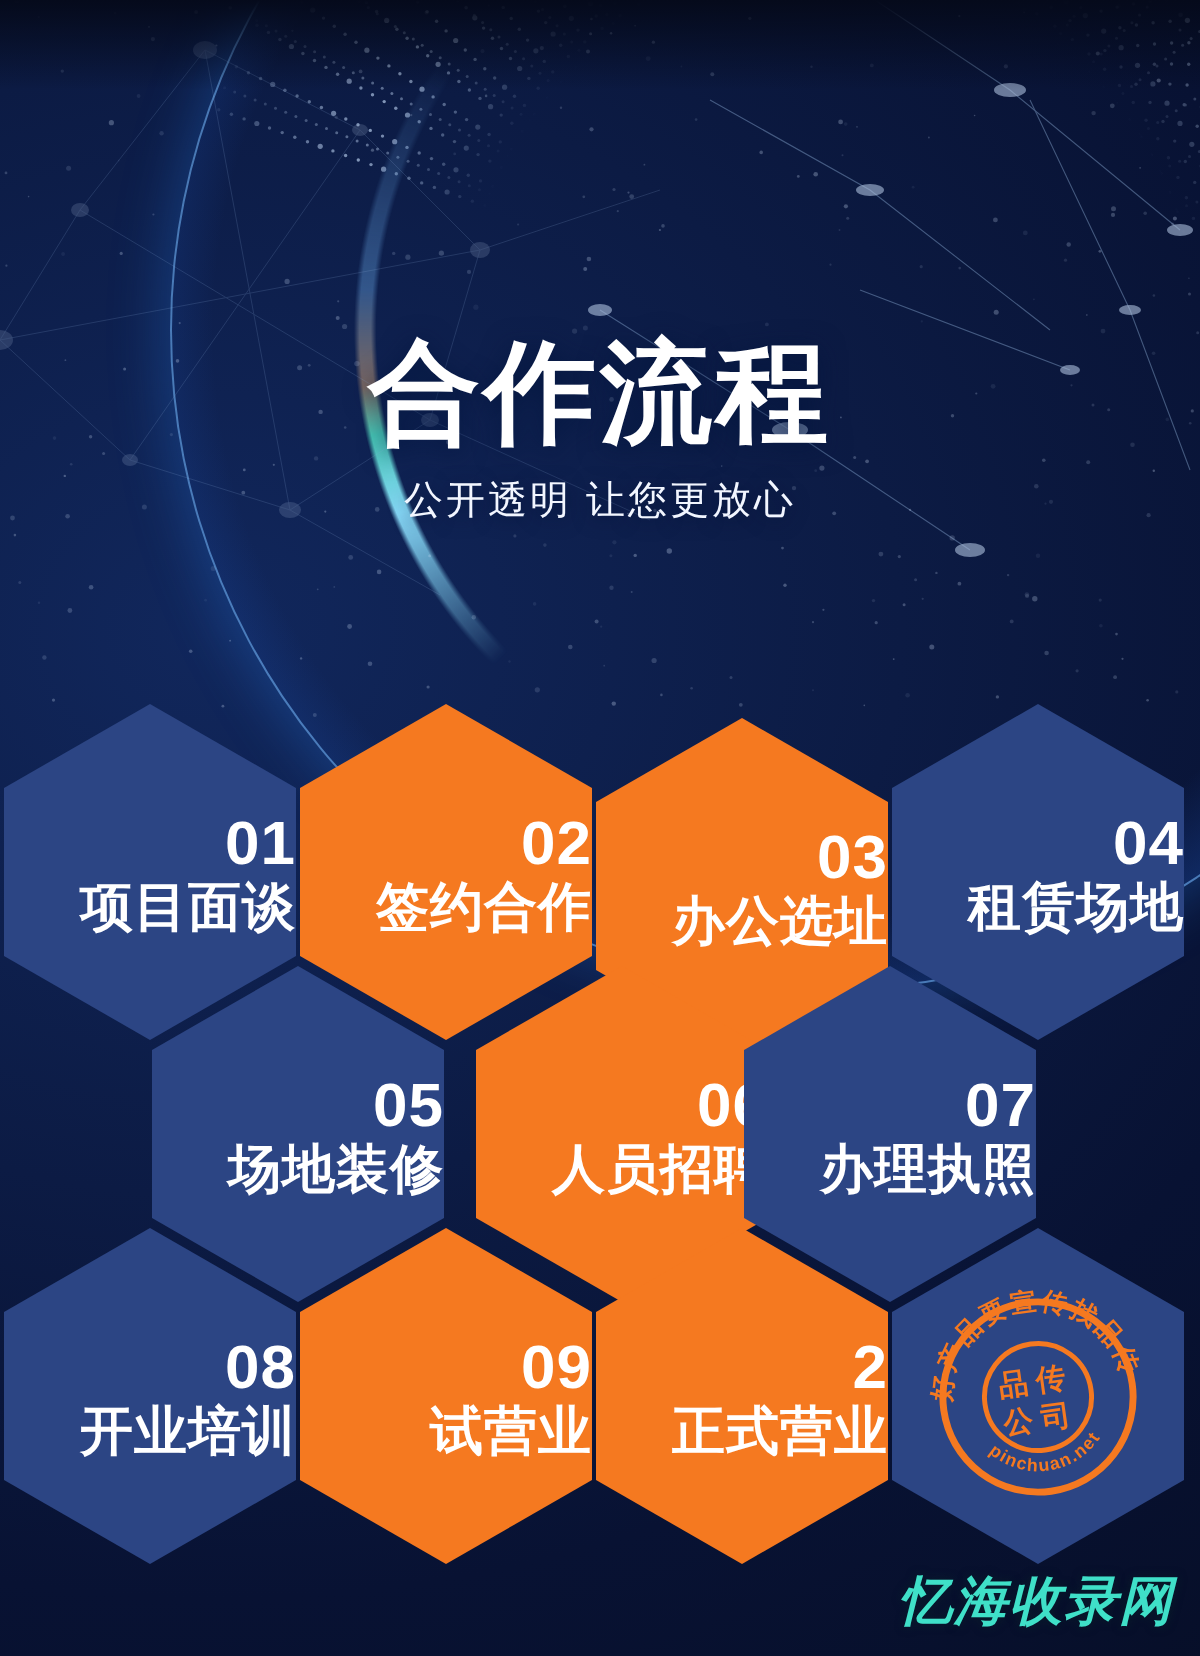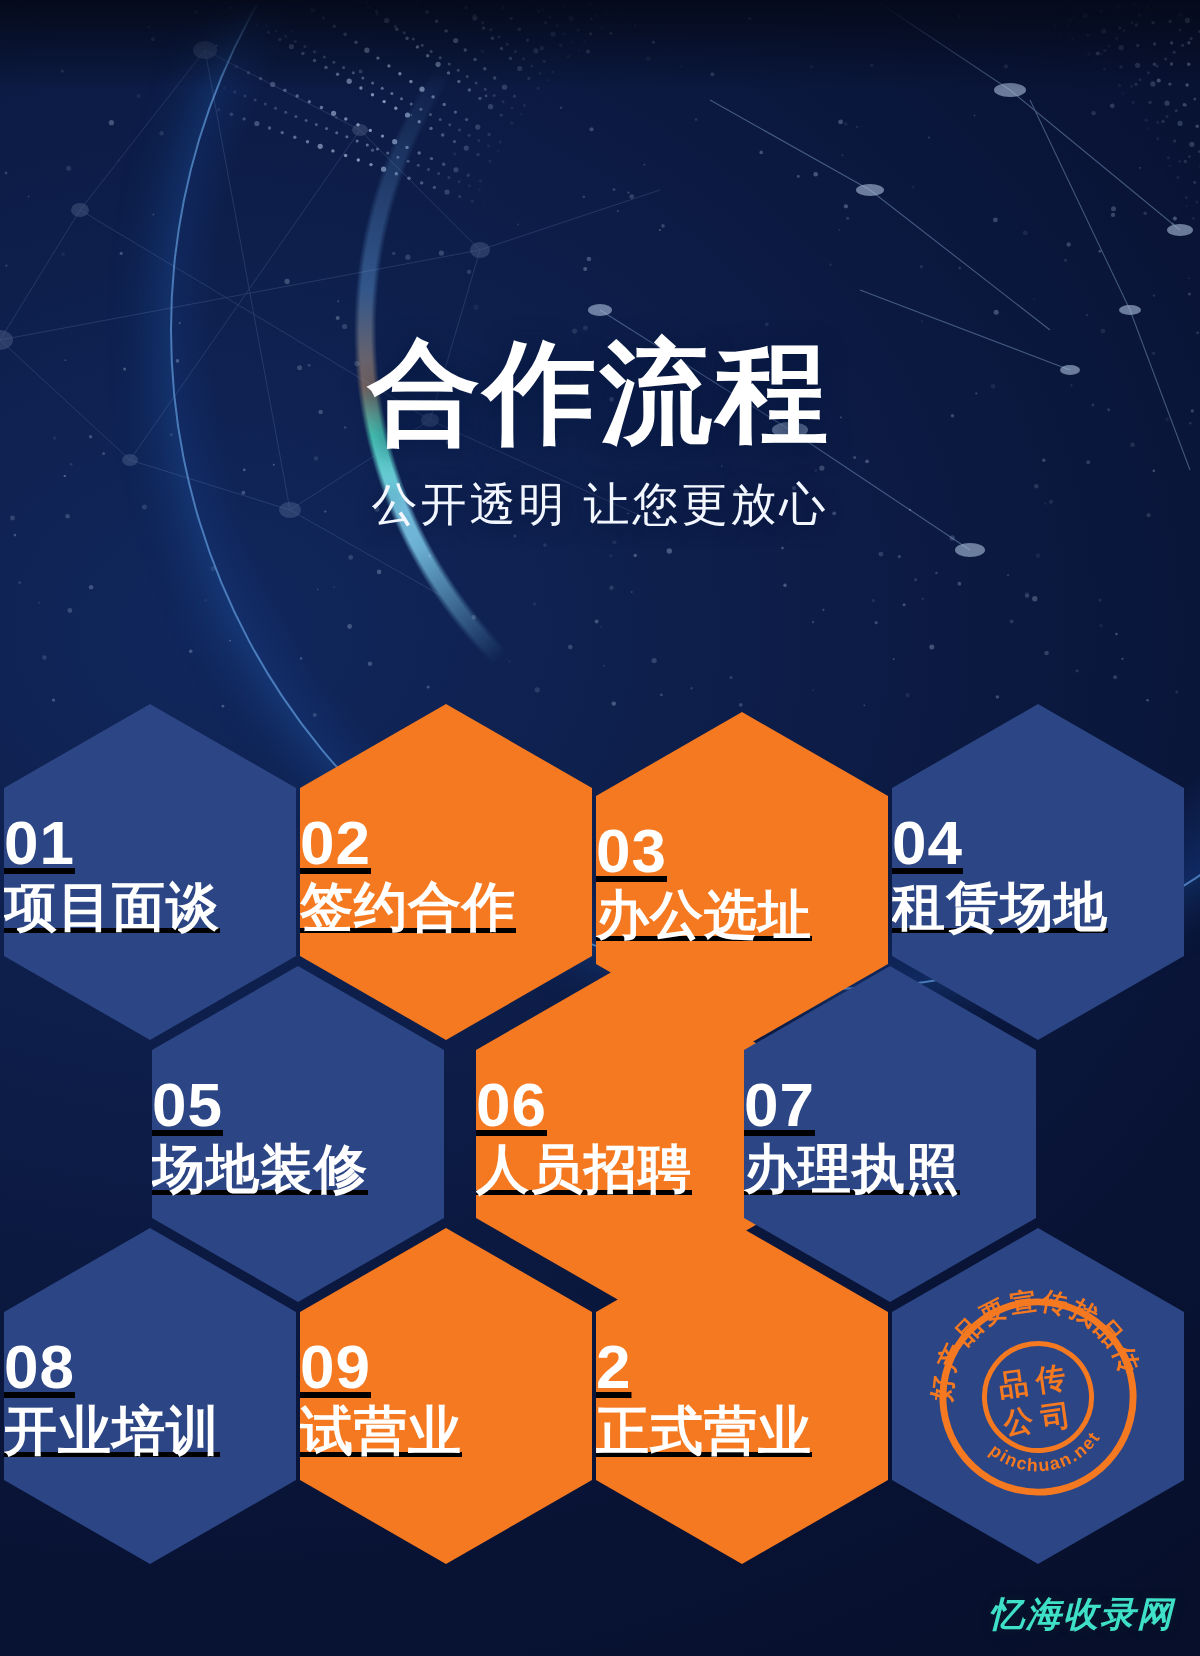--- a/index.html
+++ b/index.html
@@ -106,21 +106,21 @@
     margin: 0;
     font-size: 112px;
     line-height: 1.06;
     font-weight: 700;
     color: #ffffff;
     letter-spacing: 4px;
     text-shadow: 0 4px 26px rgba(0,20,60,.75);
   }
   .subtitle {
     margin: 26px 0 0;
-    font-size: 46px;
+    font-size: 39px;
     line-height: 1.1;
     font-weight: 400;
     color: #f2f6ff;
     letter-spacing: 3px;
     text-shadow: 0 3px 18px rgba(0,16,52,.7);
   }
 
   
   .hex-grid {
     position: absolute;
@@ -130,24 +130,23 @@
     height: 880px;
     z-index: 5;
   }
   .hex {
     position: absolute;
     width: 292px;
     height: 336px;
     clip-path: polygon(50% 0%, 100% 25%, 100% 75%, 50% 100%, 0% 75%, 0% 25%);
     display: flex;
     flex-direction: column;
-    align-items: flex-start;
+    align-items: flex-end;
     justify-content: center;
     box-sizing: border-box;
-    text-decoration: underline;
   }
   .hex.blue   { background: #2c4584; }
   .hex.orange { background: #f57920; }
 
   .hex .num {
     color: #ffffff;
     font-size: 62px;
     font-weight: 700;
     line-height: 1;
     letter-spacing: 1px;
@@ -181,21 +180,21 @@
     transform: rotate(-8deg);
   }
   .stamp svg { width: 100%; height: 100%; display: block; }
 
   
   .watermark {
     position: absolute;
     right: 26px;
     bottom: 18px;
     z-index: 9;
-    font-size: 35px;
+    font-size: 53px;
     font-weight: 700;
     font-style: italic;
     letter-spacing: 2px;
     color: #3fe0c8;
     text-shadow: 0 0 10px rgba(10,40,40,.6);
   }
 </style>
 </head>
 <body>
 
@@ -2316,21 +2315,21 @@
   <div class="hex-grid">
 
     <div class="hex blue" style="left:4px;  top:14px;">
       <span class="num">01</span>
       <span class="label">项目面谈</span>
     </div>
     <div class="hex orange" style="left:300px; top:14px;">
       <span class="num">02</span>
       <span class="label">签约合作</span>
     </div>
-    <div class="hex orange" style="left:596px; top:22px;">
+    <div class="hex orange" style="left:596px; top:28px;">
       <span class="num">03</span>
       <span class="label">办公选址</span>
     </div>
     <div class="hex blue" style="left:892px; top:14px;">
       <span class="num">04</span>
       <span class="label">租赁场地</span>
     </div>
 
     <div class="hex blue" style="left:152px; top:276px;">
       <span class="num">05</span>

